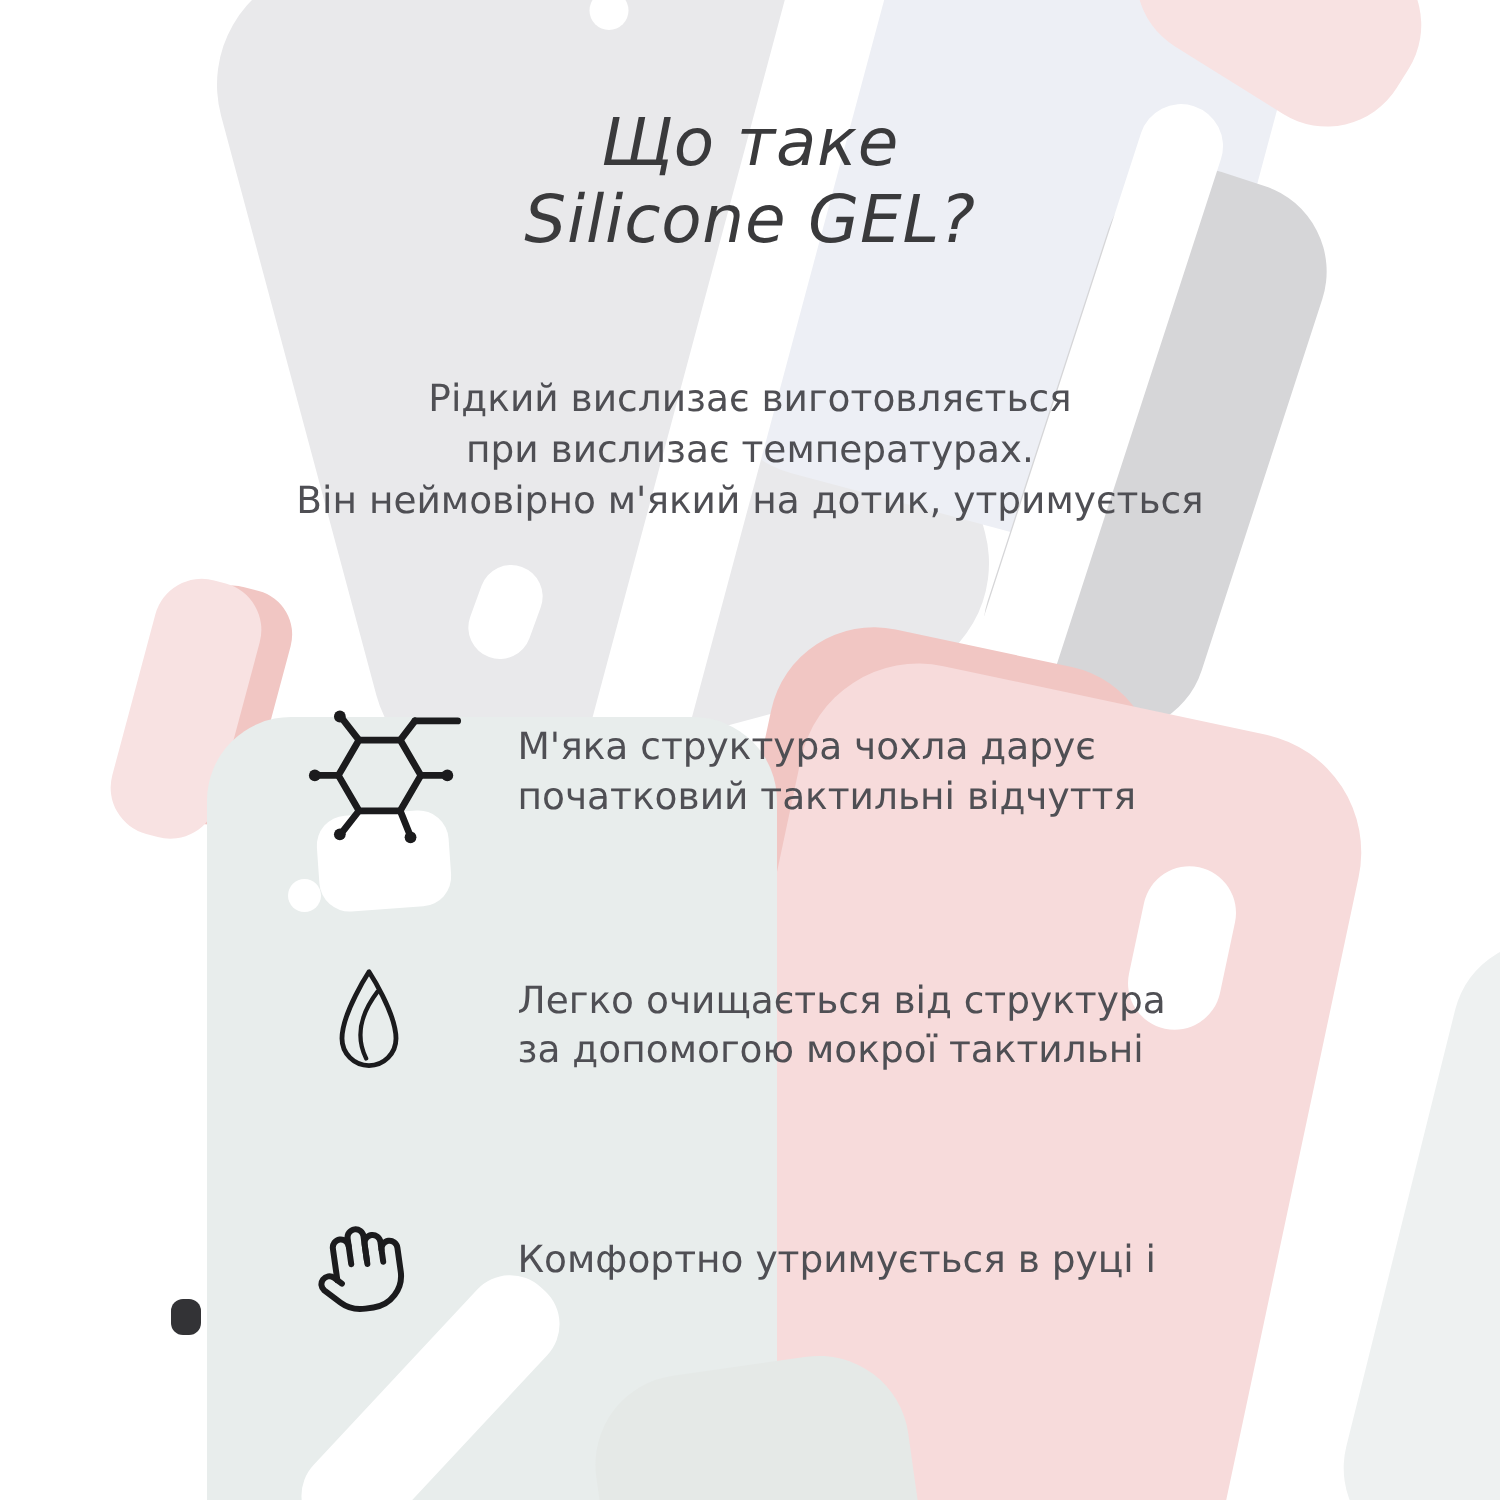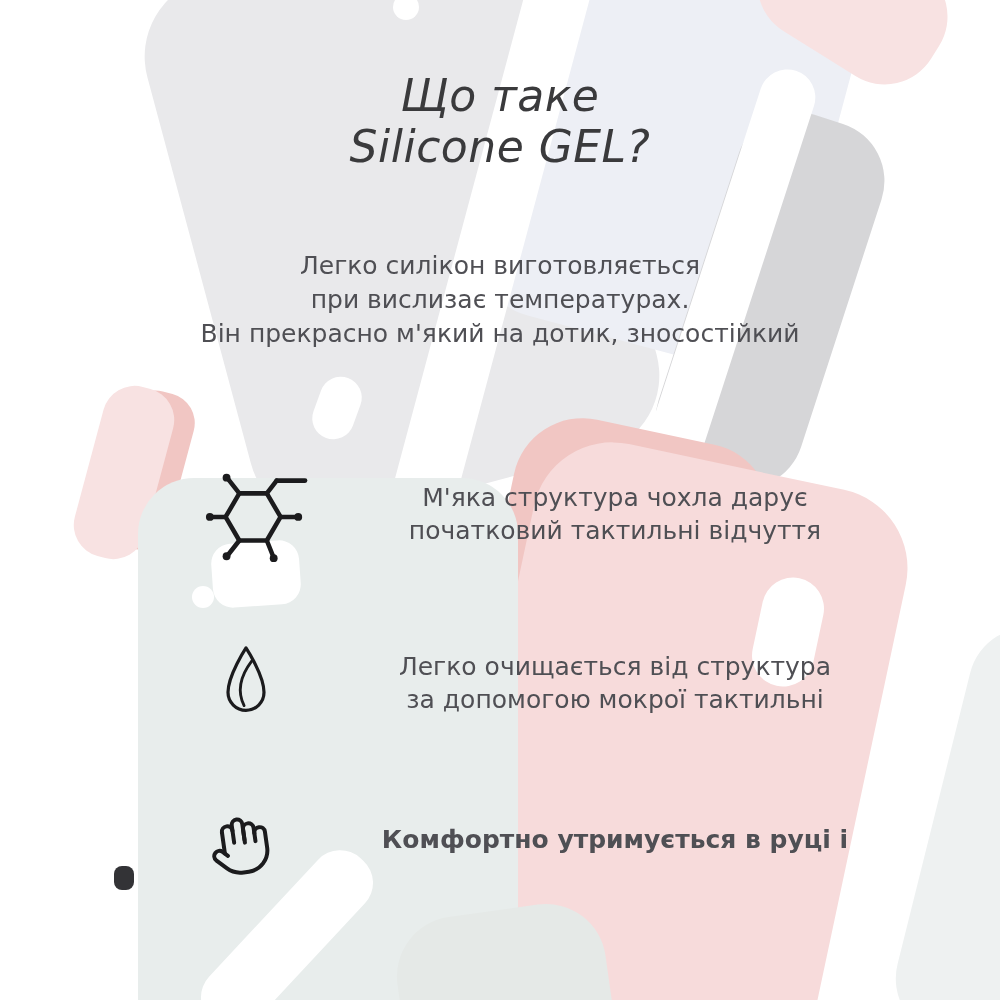--- a/index.html
+++ b/index.html
@@ -43,24 +43,24 @@
   .title{
     position:absolute;left:0;top:70px;width:1000px;text-align:center;
     color:var(--heading-text);font-weight:normal;font-style:italic;
     font-size:44px;line-height:51px;letter-spacing:.5px;
   }
   .intro{
     position:absolute;left:0;top:249px;width:1000px;text-align:center;
     color:var(--body-text);font-size:25px;line-height:34px;
   }
   .feature-text{
-    position:absolute;left:335px;width:560px;text-align:center;
+    position:absolute;left:345px;width:560px;text-align:left;
     color:var(--body-text);font-size:25px;line-height:33px;
   }
-  .ft-1{top:481px;} .ft-2{top:650px;} .ft-3{top:823px;font-weight:bold;}
+  .ft-1{top:481px;} .ft-2{top:650px;} .ft-3{top:823px;}
   .icon-box{position:absolute;color:var(--icon-stroke);}
   .icon-molecule{left:203px;top:462px;width:108px;height:104px;}
   .icon-droplet {left:221px;top:645px;width:50px;height:72px;}
   .icon-hand    {left:208px;top:810px;width:64px;height:72px;transform:rotate(-8deg);}
   .icon-box svg{display:block;width:100%;height:100%;}
 </style>
 </head>
 <body>
 
 <div class="canvas">
@@ -86,23 +86,23 @@
   <div class="shape stripe-4"></div>
   <div class="shape blob-bottom"></div>
   <div class="shape case-mint-br"></div>
 
   <div class="title">
     <div>Що таке</div>
     <div>Silicone GEL?</div>
   </div>
 
   <div class="intro">
-    <div>Легко силікон виготовляється</div>
+    <div>Рідкий вислизає виготовляється</div>
     <div>при вислизає температурах.</div>
-    <div>Він прекрасно м'який на дотик, зносостійкий</div>
+    <div>Він неймовірно м'який на дотик, утримується</div>
   </div>
 
   <div class="icon-box icon-molecule">
     <svg viewBox="0 0 110 104" fill="none" stroke="currentColor" stroke-width="4.6" stroke-linecap="round" stroke-linejoin="round">
       <polygon points="37,31 65,31 79,55 65,79 37,79 23,55"></polygon>
       <line x1="37" y1="31" x2="26" y2="17"></line>
       <line x1="65" y1="31" x2="75" y2="18"></line>
       <line x1="75" y1="18" x2="104" y2="18"></line>
       <line x1="23" y1="55" x2="10" y2="55"></line>
       <line x1="79" y1="55" x2="94" y2="55"></line>

